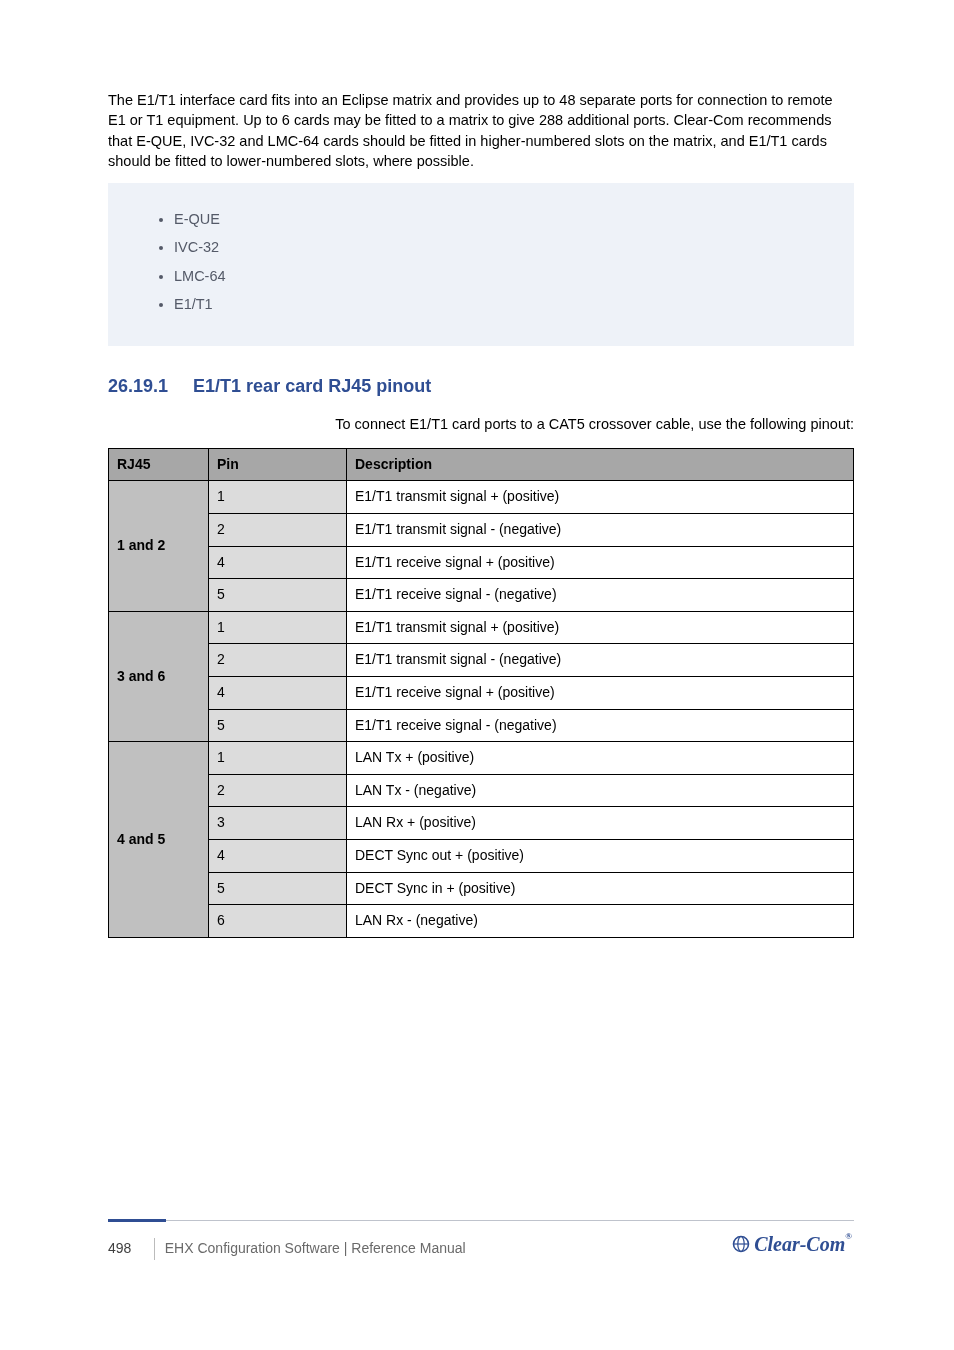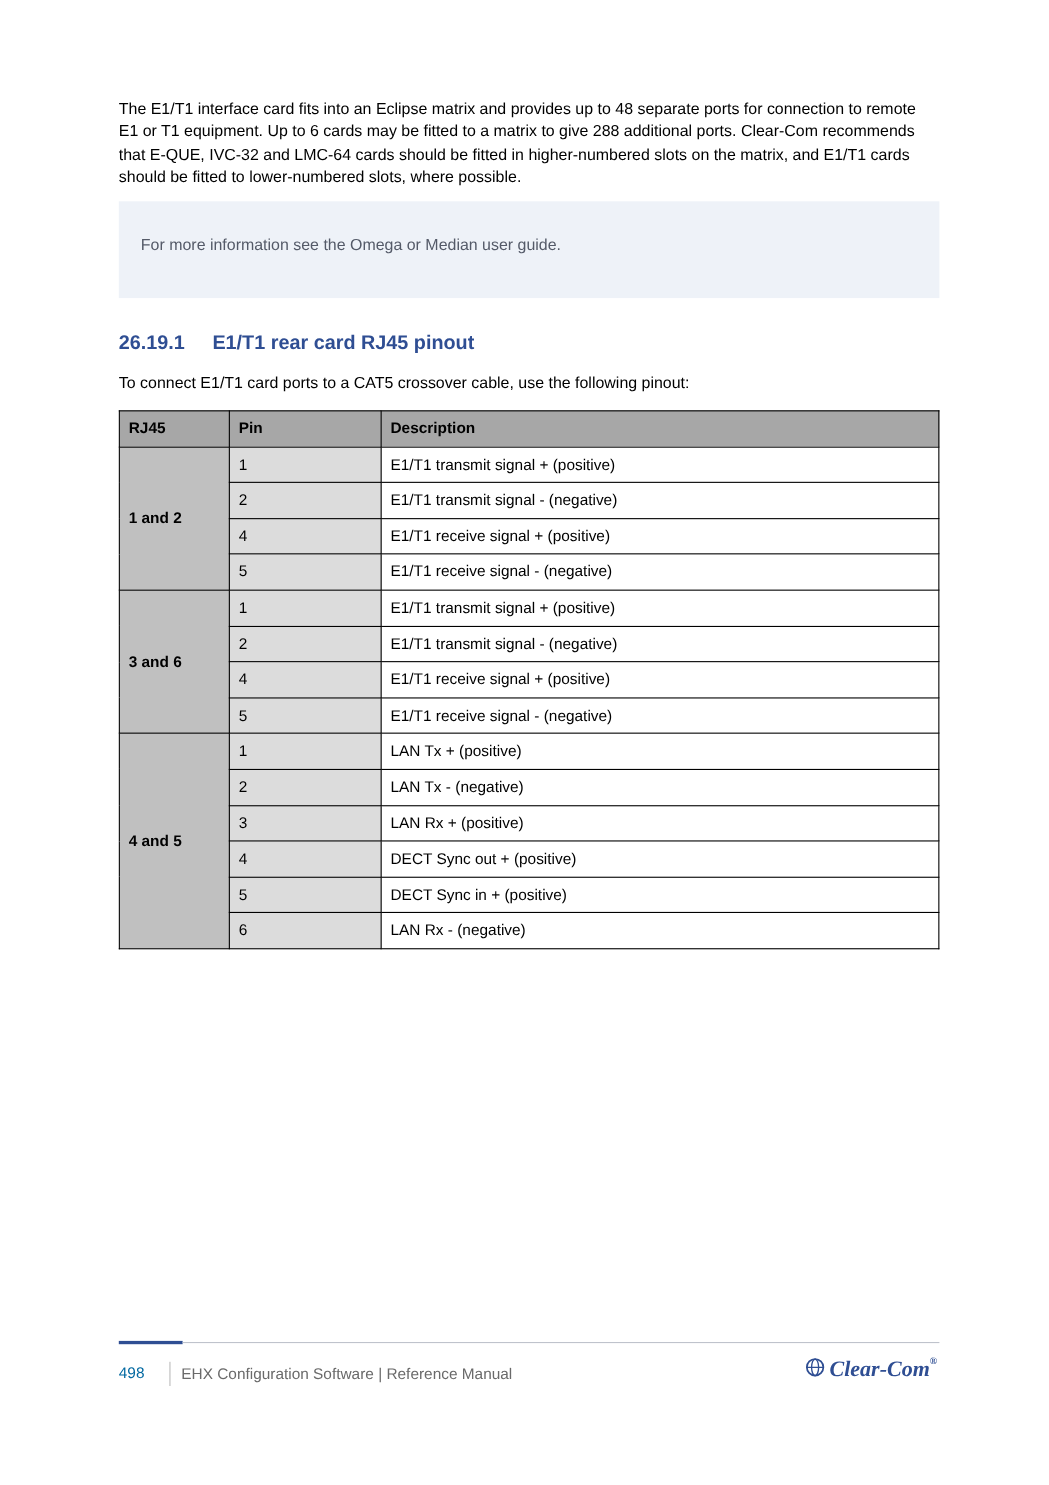--- a/index.html
+++ b/index.html
@@ -28,21 +28,21 @@
     margin-top: 10px;
   }
   .note-box li { margin-bottom: 8px; }
   .bold { font-weight: bold; }
   .h3 {
     color: #2f4e93;
     font-weight: bold;
     font-size: 18px;
     margin: 6px 0 14px 0;
   }
-  .subpara { margin-bottom: 14px; }
+  .subpara { margin-bottom: 14px; text-align: right; }
   table.pinout {
     width: 100%;
     border-collapse: collapse;
     margin-top: 8px;
     border-radius: 18px;
   }
   table.pinout td {
     border: 1px solid #000;
     padding: 6px 8px;
     vertical-align: middle;
@@ -93,21 +93,21 @@
     position: absolute;
     left: 108px;
     right: 100px;
     bottom: 90px;
     font-size: 14px;
     color: #555;
   }
   .footer-text .page {
     display: inline-block;
     width: 42px;
-    color: #0369a1;
+    color: #404040;
   }
   .footer-text .divider {
     display: inline-block;
     border-left: 1px solid #bbb;
     height: 22px;
     vertical-align: middle;
     margin: 0 6px 0 0;
   }
   .footer-text .doc {
     color: #6a6a6a;
@@ -133,21 +133,26 @@
     vertical-align: middle;
     margin-right:4px;
   }
 </style>
 </head>
 <body>
 
 <p class="para">The E1/T1 interface card fits into an Eclipse matrix and provides up to 48 separate ports for connection to remote E1 or T1 equipment. Up to 6 cards may be fitted to a matrix to give 288 additional ports. Clear-Com recommends that E-QUE, IVC-32 and LMC-64 cards should be fitted in higher-numbered slots on the matrix, and E1/T1 cards should be fitted to lower-numbered slots, where possible.</p>
 
 <div class="note-box">
-  <p class="note-p" style="margin-top:14px;">For more information see the Omega or Median user guide.</p>
+  <ul>
+    <li>E-QUE</li>
+    <li>IVC-32</li>
+    <li>LMC-64</li>
+    <li>E1/T1</li>
+  </ul>
 </div>
 
 <div class="h3">
   <span>26.19.1</span>
   &nbsp;&nbsp;&nbsp;
   <span>E1/T1 rear card RJ45 pinout</span>
 </div>
 
 <p class="subpara">To connect E1/T1 card ports to a CAT5 crossover cable, use the following pinout:</p>
 

